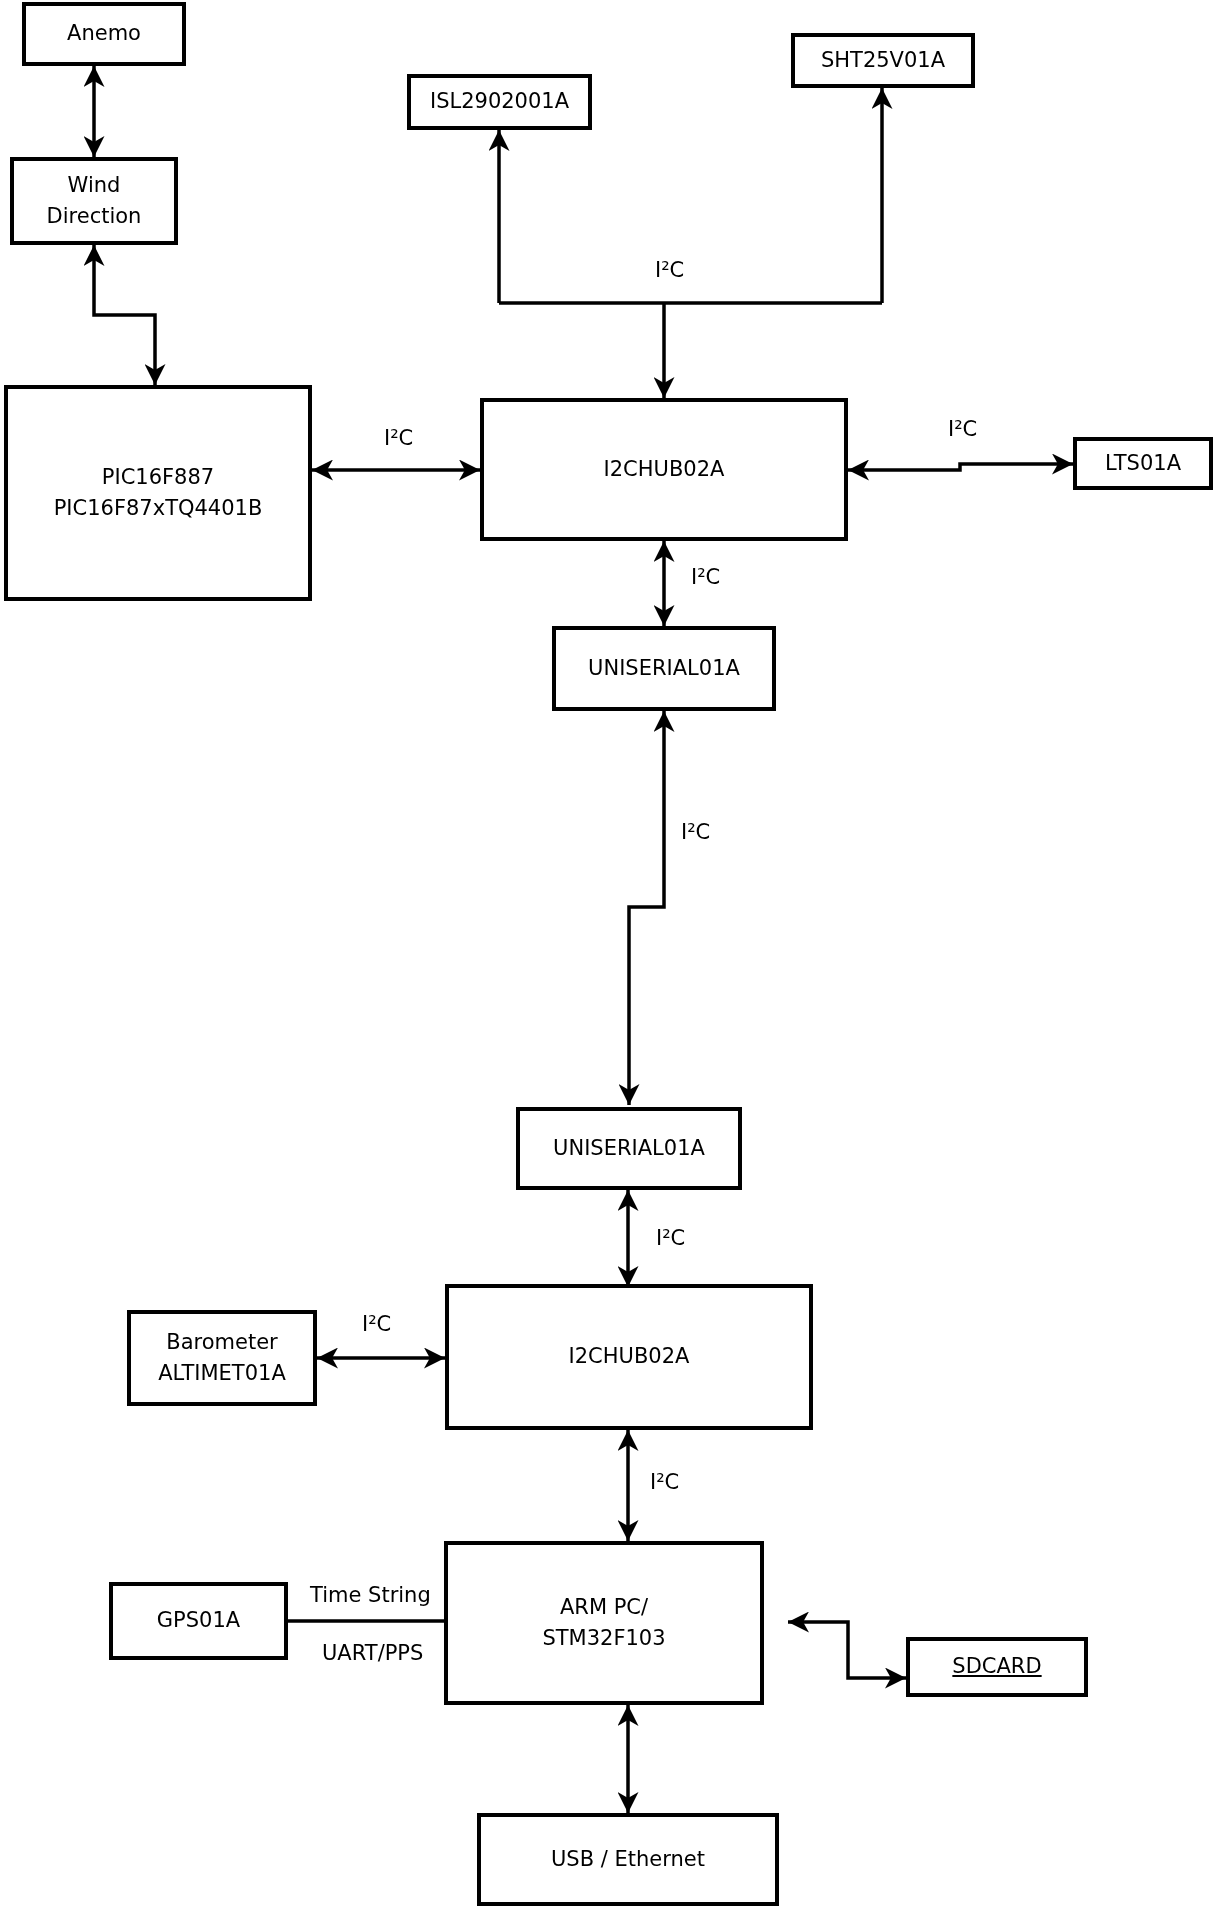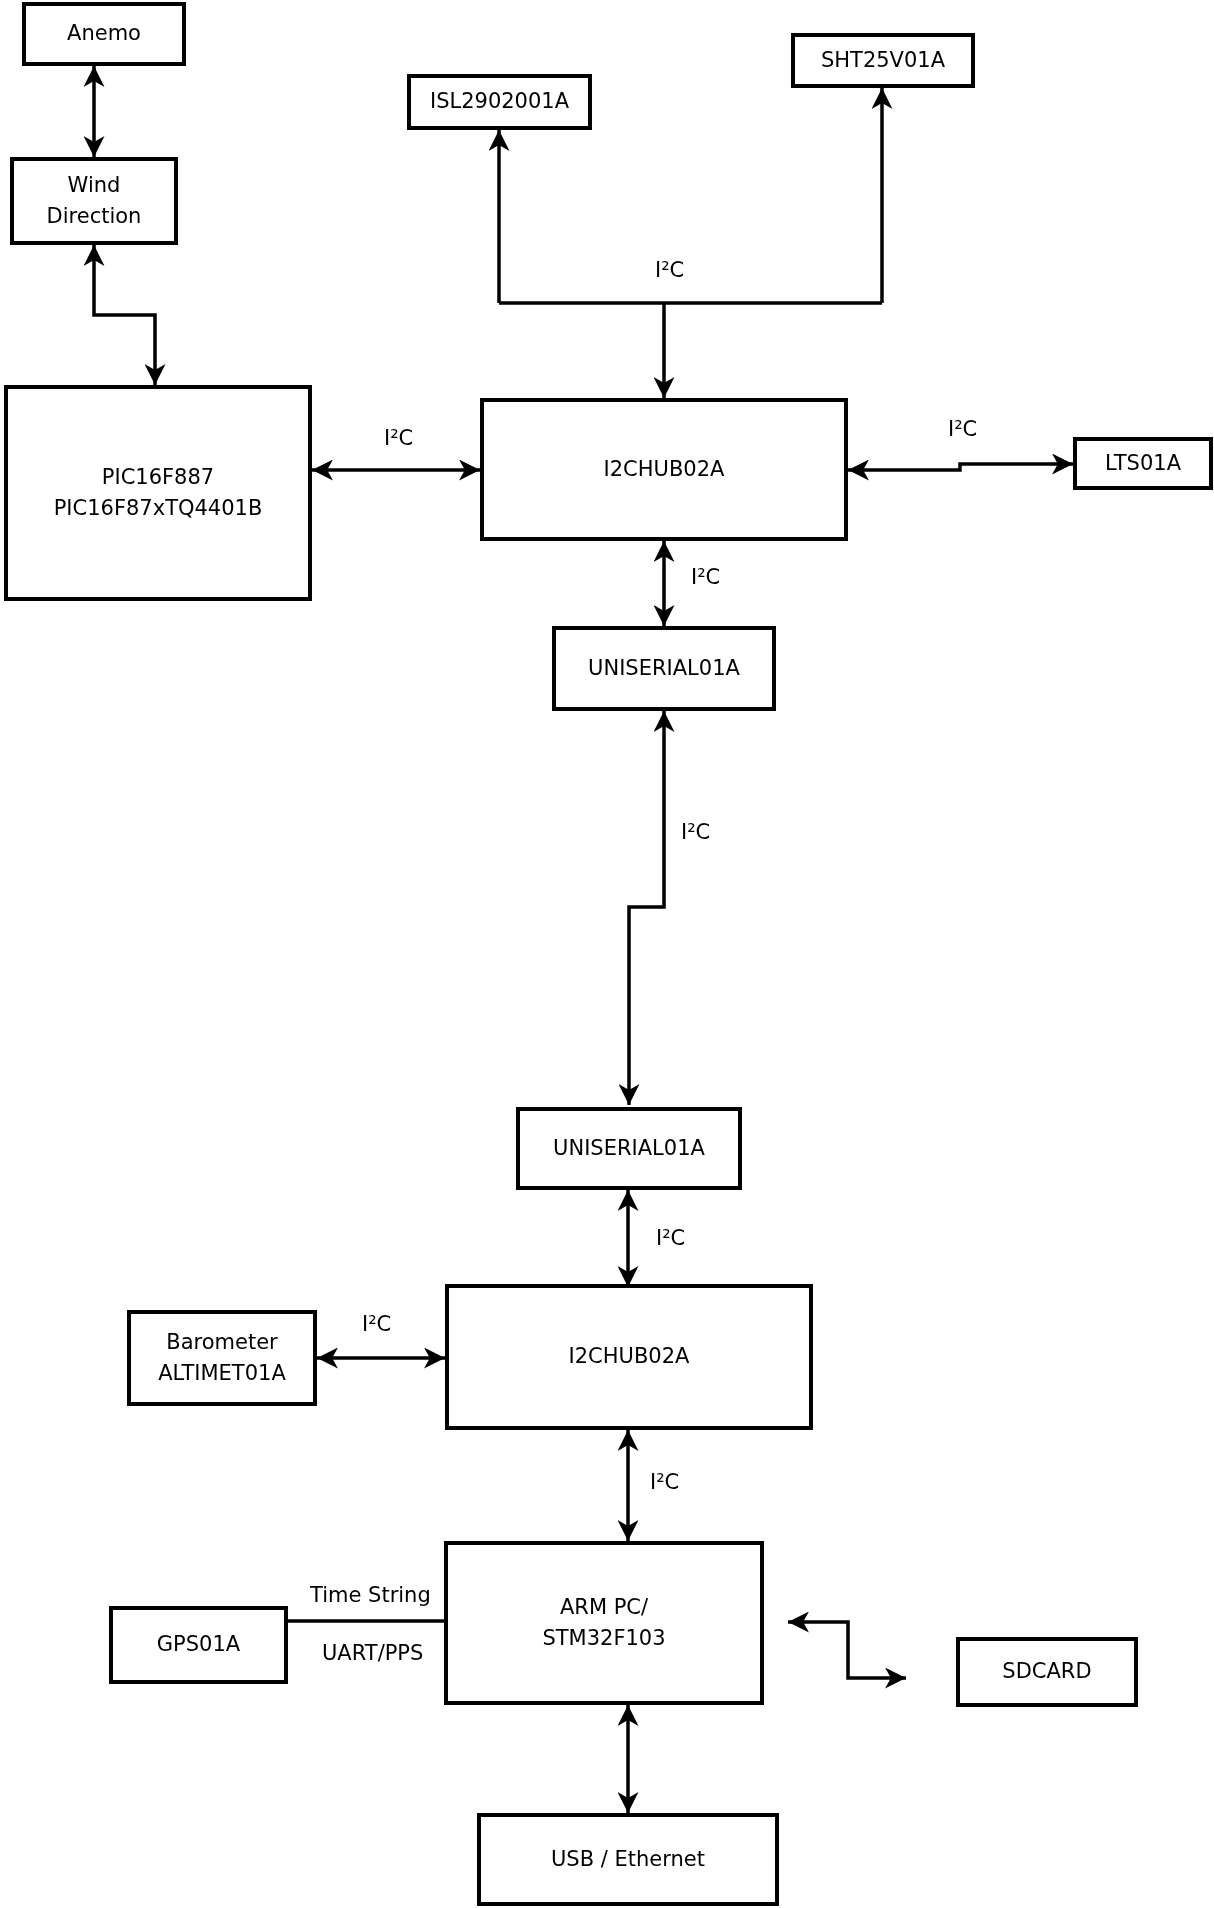--- a/index.html
+++ b/index.html
@@ -42,23 +42,23 @@
   #n-wind       { left:  10px; top:  157px; width: 168px; height:  88px; }
   #n-pic        { left:   4px; top:  385px; width: 308px; height: 216px; }
   #n-isl        { left: 407px; top:   74px; width: 185px; height:  56px; }
   #n-sht        { left: 791px; top:   33px; width: 184px; height:  55px; }
   #n-hubtop     { left: 480px; top:  398px; width: 368px; height: 143px; }
   #n-lts        { left:1073px; top:  437px; width: 140px; height:  53px; text-align: center; }
   #n-unitop     { left: 552px; top:  626px; width: 224px; height:  85px; }
   #n-unibot     { left: 516px; top: 1107px; width: 226px; height:  83px; }
   #n-hubbot     { left: 445px; top: 1284px; width: 368px; height: 146px; }
   #n-baro       { left: 127px; top: 1310px; width: 190px; height:  96px; }
-  #n-gps        { left: 109px; top: 1582px; width: 179px; height:  78px; margin-top: 24px; }
+  #n-gps        { left: 109px; top: 1582px; width: 179px; height:  78px; }
   #n-arm        { left: 444px; top: 1541px; width: 320px; height: 164px; }
-  #n-sdcard     { left: 956px; top: 1637px; width: 182px; height:  70px; }
+  #n-sdcard     { left: 906px; top: 1637px; width: 182px; height:  60px; text-decoration: underline; }
   #n-usb        { left: 477px; top: 1813px; width: 302px; height:  93px; }
   
   #l-bus-top    { left: 655px; top:  258px; }
   #l-pic-hub    { left: 384px; top:  426px; }
   #l-hub-lts    { left: 948px; top:  417px; }
   #l-hub-uni    { left: 691px; top:  565px; }
   #l-uni-link   { left: 681px; top:  820px; }
   #l-uni-hub2   { left: 656px; top: 1226px; }
   #l-baro-hub2  { left: 362px; top: 1312px; }
   #l-hub2-arm   { left: 650px; top: 1470px; }

